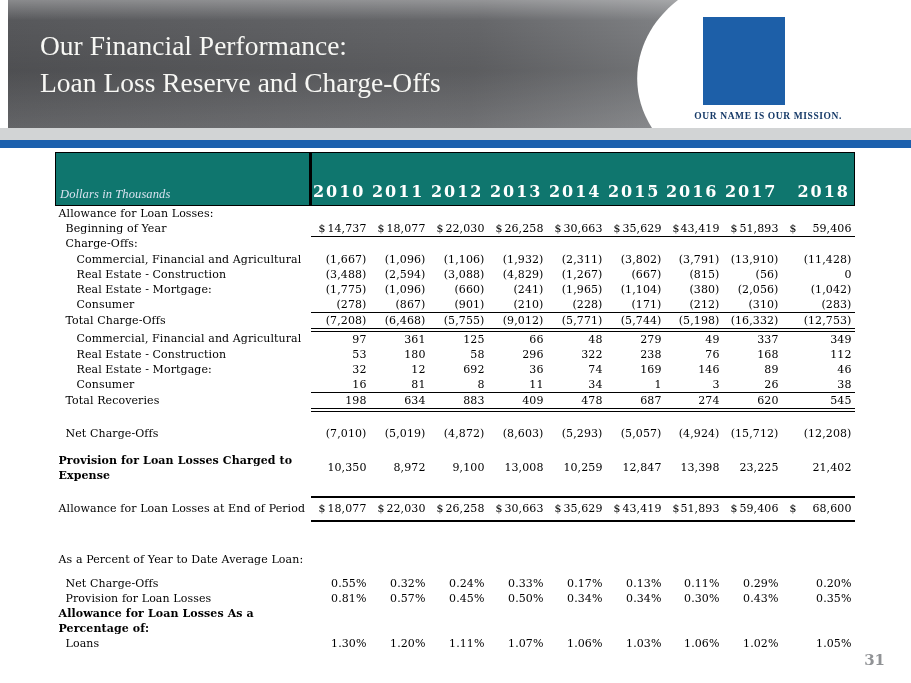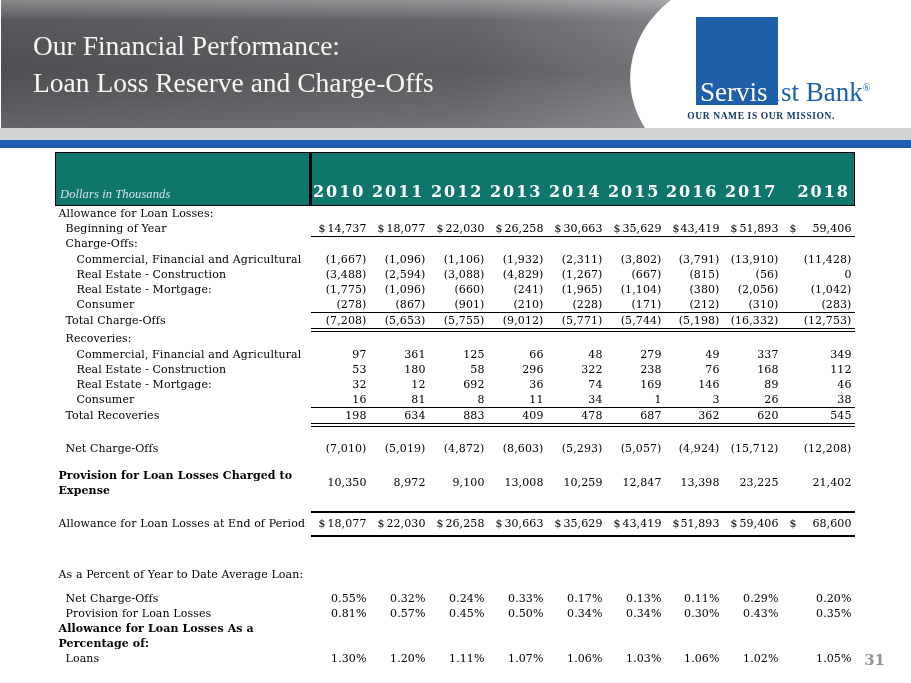--- a/index.html
+++ b/index.html
@@ -2,21 +2,21 @@
 <html><head>
 <meta charset="utf-8">
 <style>
   html,body{margin:0;padding:0;}
   body{
     width:911px;height:683px;position:relative;overflow:hidden;background:#fff;
     font-family:"DejaVu Serif",serif;
   }
   
   .header{
-    position:absolute;top:0;left:1px;width:848px;height:128px;
+    position:absolute;top:0;left:8px;width:848px;height:128px;
     background-image:
       linear-gradient(rgba(255,255,255,.30), rgba(255,255,255,0) 16%, rgba(0,0,0,.10) 55%, rgba(255,255,255,.07) 100%),
       linear-gradient(95deg,#57585b 0%,#66676a 55%,#8b8d90 88%,#a5a7aa 100%);
   }
   .title{
     position:absolute;left:32px;top:27px;
     font-family:"Liberation Serif",serif;font-size:27.5px;line-height:37px;
     color:#f7f7f4;font-weight:400;white-space:nowrap;
   }
   .curve-svg{position:absolute;top:0;right:0;width:250px;height:128px;}
@@ -81,21 +81,20 @@
 
 <div class="header">
   <svg class="curve-svg" viewBox="0 0 250 128" xmlns="http://www.w3.org/2000/svg">
     <path d="M250,0 L72,0 C28,34 20,88 46,128 L250,128 Z" fill="#ffffff"></path>
   </svg>
   <div class="title">
     <div>Our Financial Performance:</div>
     <div>Loan Loss Reserve and Charge-Offs</div>
   </div>
   <div class="logo-square"></div>
-  <div class="logo-text"><span class="servis">Servis</span><span class="bank">1st Bank</span><sup>®</sup></div>
   <div class="tagline">OUR NAME IS OUR MISSION.</div>
 </div>
 <div class="gray-strip"></div>
 <div class="accent-bar"></div>
 
 <div class="table-wrap">
   <table>
     <colgroup>
       <col style="width:255px">
       <col style="width:59px">
@@ -248,40 +247,28 @@
           <td class="val rb">(210)</td>
           <td class="val rb">(228)</td>
           <td class="val rb">(171)</td>
           <td class="val rb">(212)</td>
           <td class="val rb">(310)</td>
           <td class="val rb">(283)</td>
         </tr>
         <tr>
           <td class="lbl ind1"><span>Total Charge-Offs</span></td>
           <td class="val rdb">(7,208)</td>
-          <td class="val rdb">(5,653)</td>
+          <td class="val rdb">(6,468)</td>
           <td class="val rdb">(5,755)</td>
           <td class="val rdb">(9,012)</td>
           <td class="val rdb">(5,771)</td>
           <td class="val rdb">(5,744)</td>
           <td class="val rdb">(5,198)</td>
           <td class="val rdb">(16,332)</td>
           <td class="val rdb">(12,753)</td>
-        </tr>
-        <tr>
-          <td class="lbl ind1"><span>Recoveries:</span></td>
-          <td class="val"></td>
-          <td class="val"></td>
-          <td class="val"></td>
-          <td class="val"></td>
-          <td class="val"></td>
-          <td class="val"></td>
-          <td class="val"></td>
-          <td class="val"></td>
-          <td class="val"></td>
         </tr>
         <tr>
           <td class="lbl ind2"><span>Commercial, Financial and Agricultural</span></td>
           <td class="val">97</td>
           <td class="val">361</td>
           <td class="val">125</td>
           <td class="val">66</td>
           <td class="val">48</td>
           <td class="val">279</td>
           <td class="val">49</td>
@@ -325,21 +312,21 @@
           <td class="val rb">38</td>
         </tr>
         <tr>
           <td class="lbl ind1"><span>Total Recoveries</span></td>
           <td class="val rdb">198</td>
           <td class="val rdb">634</td>
           <td class="val rdb">883</td>
           <td class="val rdb">409</td>
           <td class="val rdb">478</td>
           <td class="val rdb">687</td>
-          <td class="val rdb">362</td>
+          <td class="val rdb">274</td>
           <td class="val rdb">620</td>
           <td class="val rdb">545</td>
         </tr>
         <tr class="sp">
           <td colspan="10" style="height: 14px;"></td>
         </tr>
         <tr>
           <td class="lbl ind1"><span>Net Charge-Offs</span></td>
           <td class="val">(7,010)</td>
           <td class="val">(5,019)</td>

